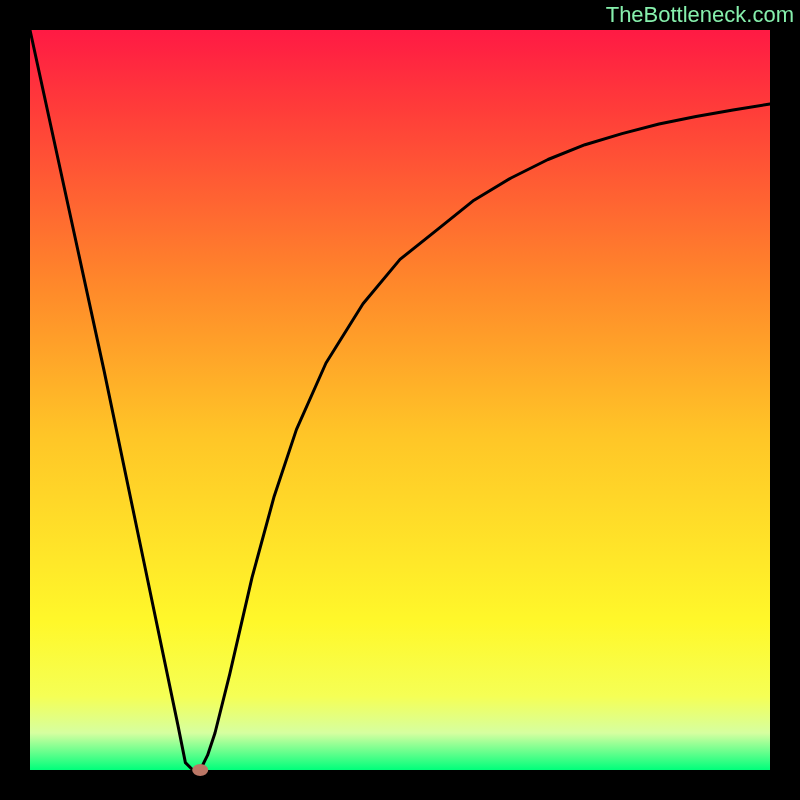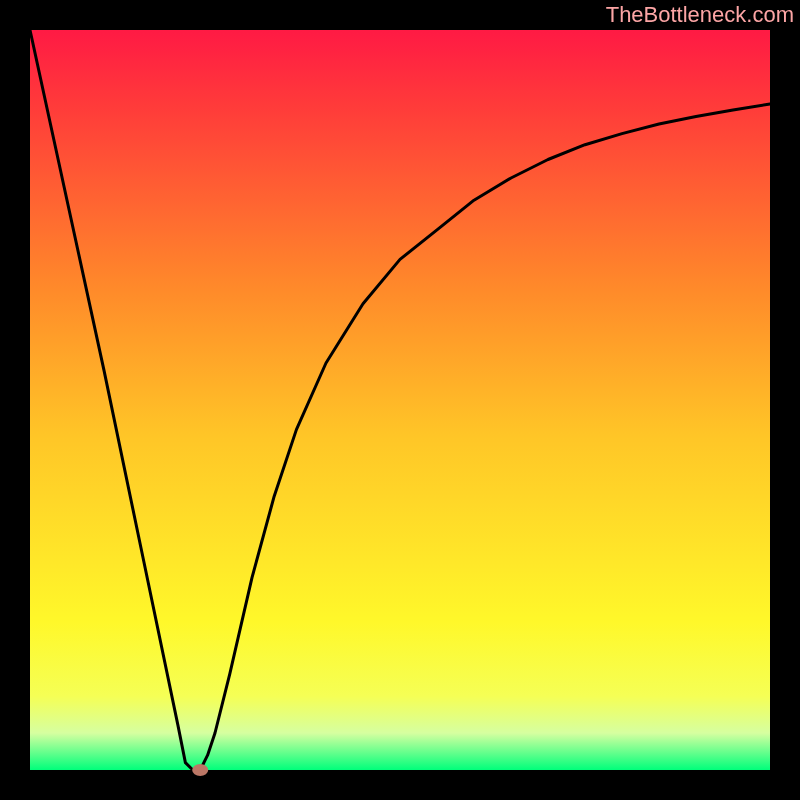--- a/index.html
+++ b/index.html
@@ -15,21 +15,21 @@
     position: relative;
     width: 800px;
     height: 800px;
     background: #000;
   }
   .watermark {
     position: absolute;
     top: 2px;
     right: 6px;
     z-index: 10;
-    color: #fca5a5;
+    color: #86efac;
     font-size: 22px;
     font-weight: 400;
     font-family: Arial, Helvetica, sans-serif;
     letter-spacing: 0px;
   }
   svg.plot {
     position: absolute;
     top: 0;
     left: 0;
   }

